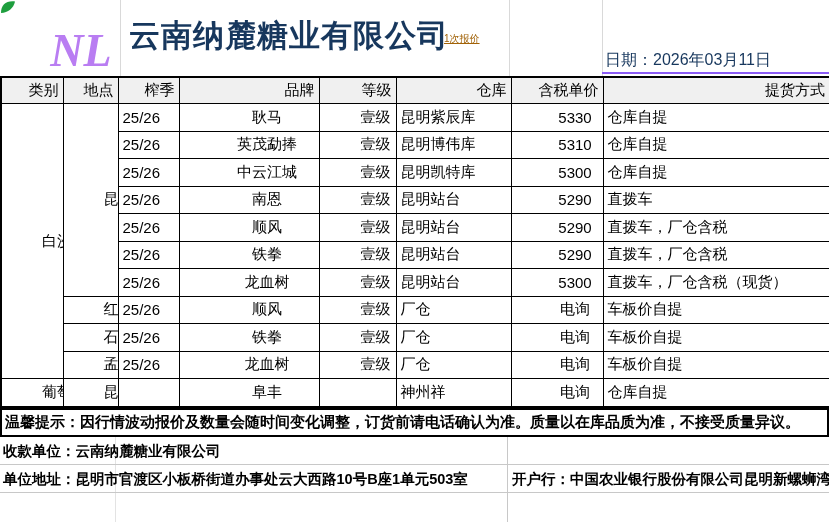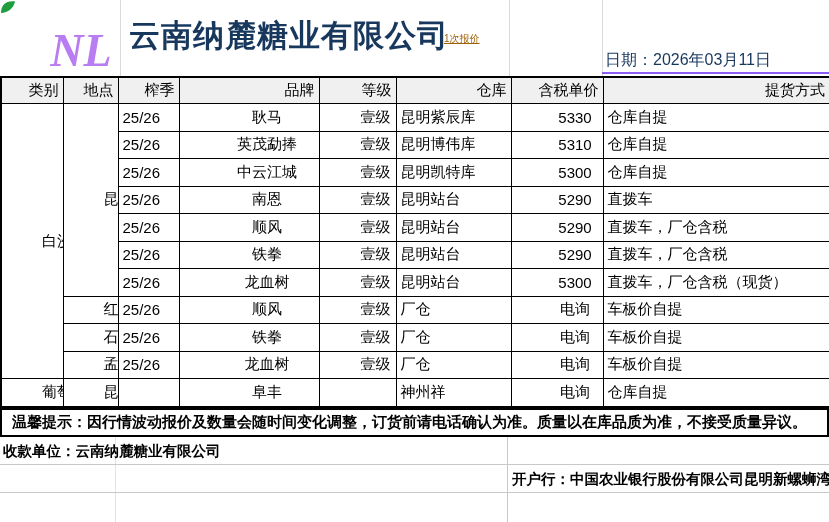--- a/index.html
+++ b/index.html
@@ -27,21 +27,21 @@
   table.price-table{position:absolute;left:0;top:76px;width:829px;height:332px;
            border-collapse:collapse;table-layout:fixed;border:2.5px solid #000;}
   .price-table th,.price-table td{border:1.5px solid #000;font-size:15px;padding:0 4px;
            white-space:nowrap;overflow:hidden;font-weight:normal;}
   .price-table th{background:#F0F0F0;height:25px;text-align:right;}
   .price-table td.c{text-align:center;padding-left:40px;}
   .price-table td.l{text-align:left;}
 
   
   .notice-row{position:absolute;left:0;top:408px;width:829px;height:29px;box-sizing:border-box;
-           border:2px solid #000;display:flex;align-items:center;padding-left:10px;
+           border:2px solid #000;display:flex;align-items:center;padding-left:3px;
            font-size:15px;font-weight:bold;white-space:nowrap;overflow:hidden;}
 
   
   .footer{position:absolute;left:0;top:437px;width:829px;height:85px;font-weight:bold;font-size:14.5px;}
   .footer-row{position:relative;width:829px;height:28px;line-height:28px;box-sizing:border-box;
            border-bottom:1px solid #C8C8C8;white-space:nowrap;}
   .footer-left{position:absolute;left:3px;top:0;}
   .footer-right{position:absolute;left:512px;top:0;}
   .footer-vline{position:absolute;left:507px;top:0;height:85px;width:0;border-left:1px solid #C8C8C8;}
   .footer-vline2{position:absolute;left:115px;top:0;height:85px;width:0;border-left:1px solid #E3E3E3;}
@@ -190,19 +190,22 @@
 
   <div class="footer">
     <div class="footer-vline2"></div>
     <div class="footer-vline"></div>
     <div class="footer-row">
       <span class="footer-left">
         <span>收款单位：</span><span>云南纳麓糖业有限公司</span>
       </span>
     </div>
     <div class="footer-row">
+      <span class="footer-left">
+        <span>单位地址：</span><span>昆明市官渡区小板桥街道办事处云大西路10号B座1单元503室</span>
+      </span>
       <span class="footer-right">
         <span>开户行：</span><span>中国农业银行股份有限公司昆明新螺蛳湾支行</span>
       </span>
     </div>
   </div>
 
 </div>
 
 </body></html>

